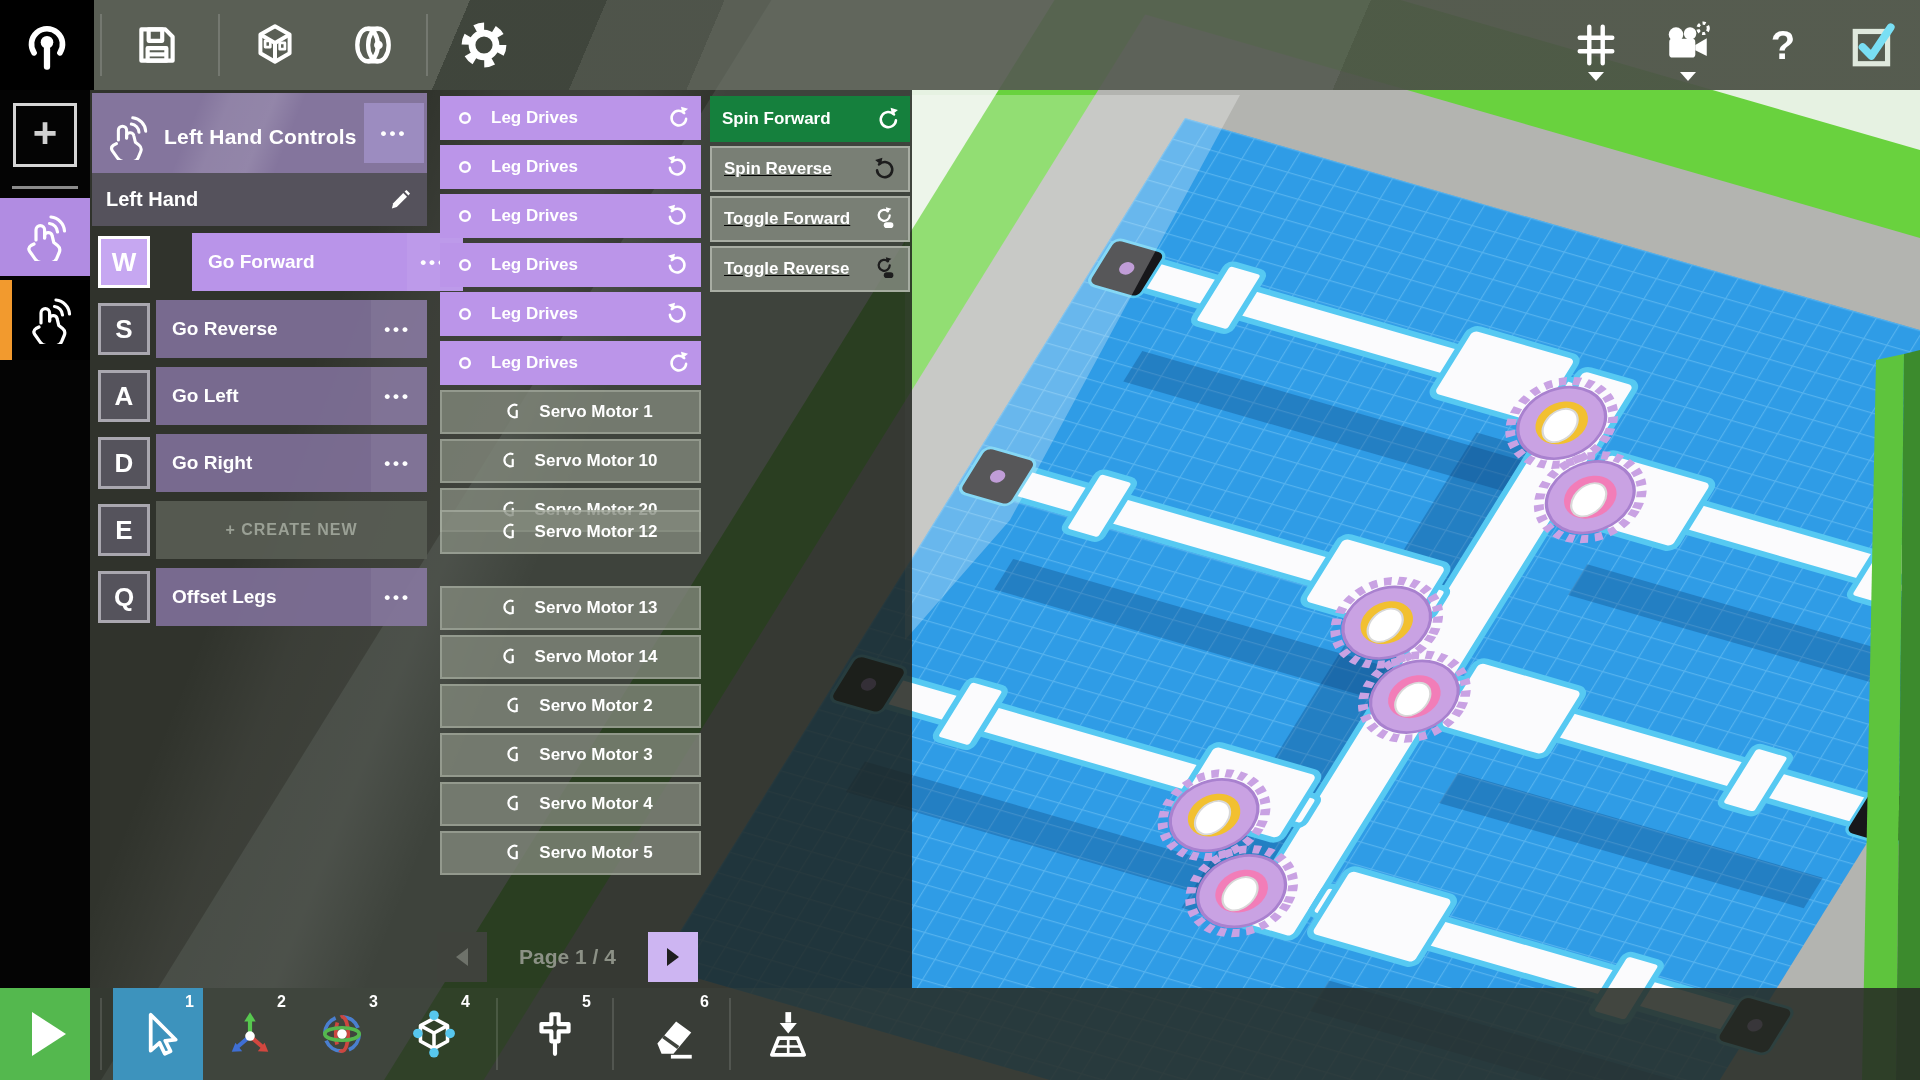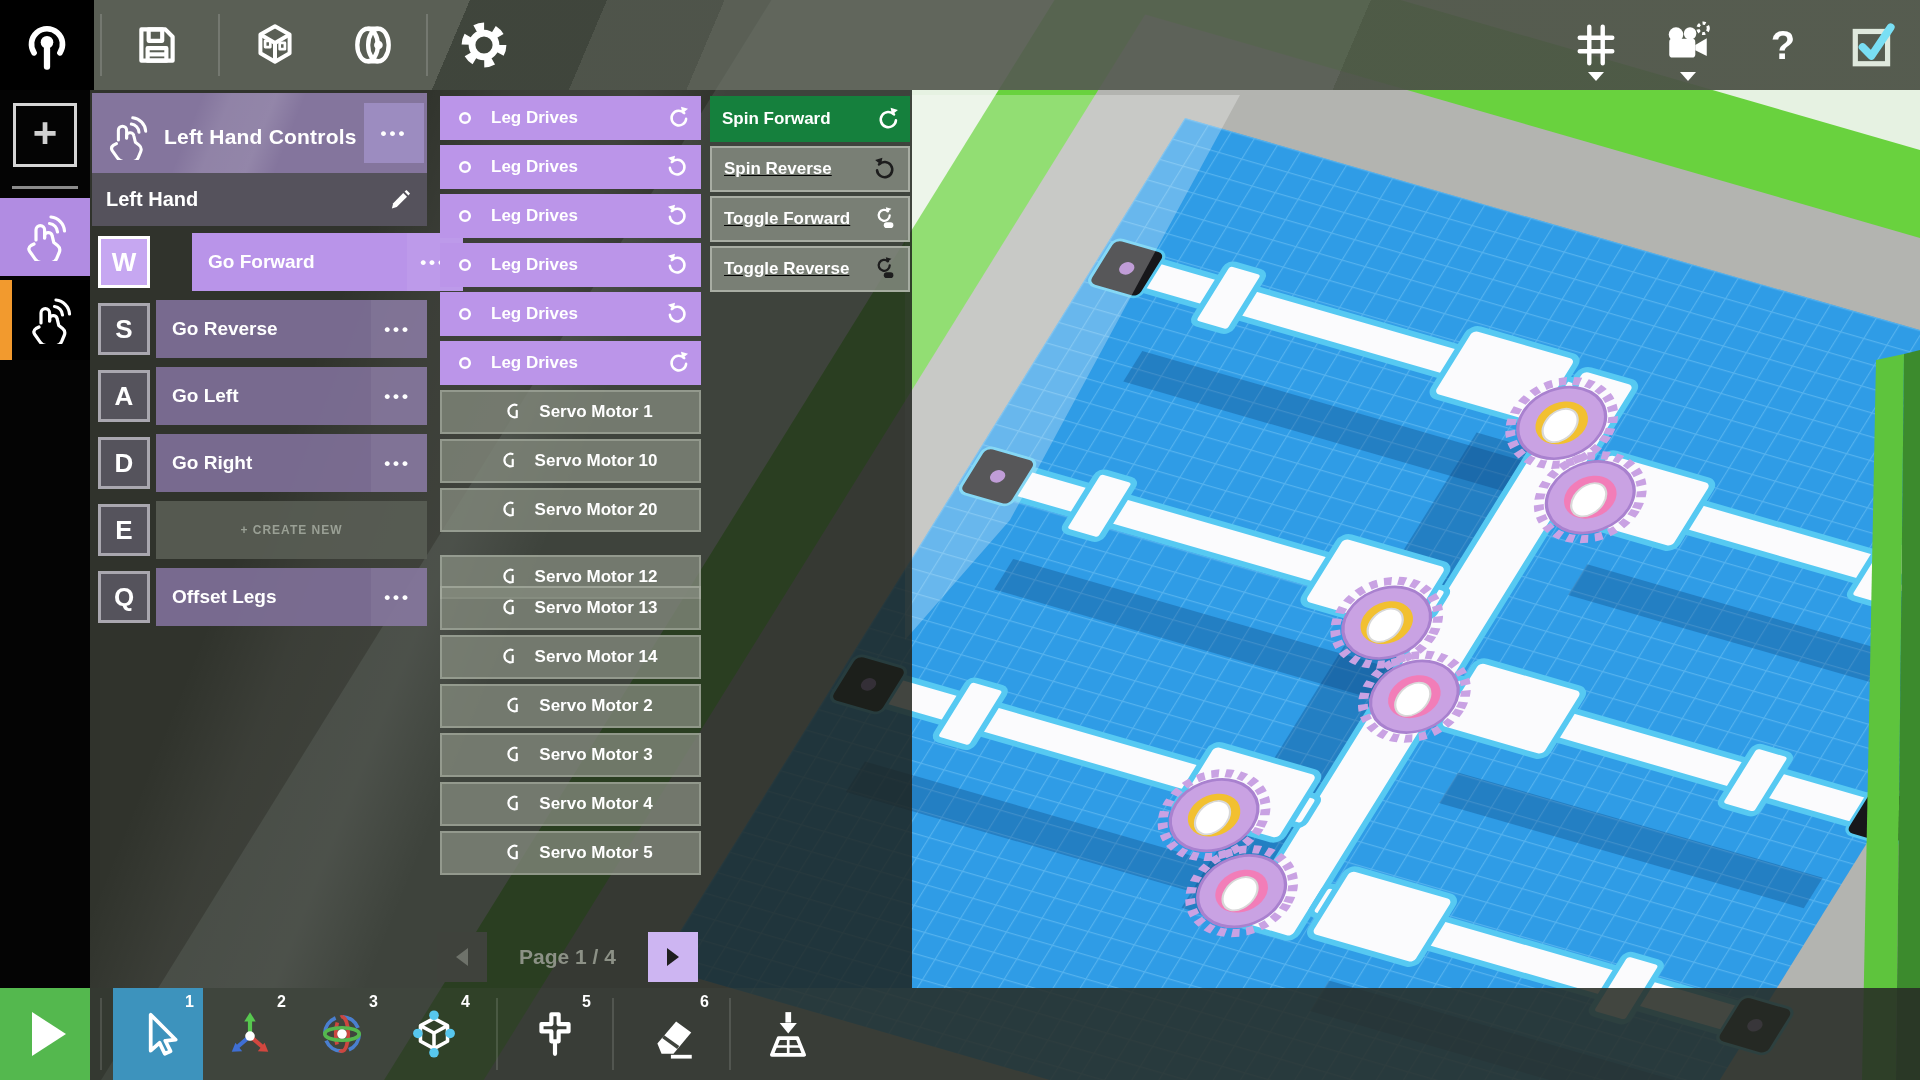--- a/index.html
+++ b/index.html
@@ -67,21 +67,21 @@
     justify-content:center;cursor:pointer;}
   .kbar{position:absolute;left:64px;top:0;width:271px;height:58px;background:rgba(124,110,149,0.95);
     display:flex;align-items:center;}
   .kbar::after{content:"";position:absolute;right:0;top:0;width:56px;height:100%;
     background:rgba(255,255,255,0.06);}
   .kbar .lbl{color:#fff;font-size:19px;margin-left:16px;}
   .kbar .dots{position:absolute;right:16px;}
   .krow.active .kbox{background:#c6a7f1;border-color:#fff;}
   .krow.active .kbar{background:#b994e9;margin-left:36px;}
   .krow.empty .kbar{background:rgba(90,95,85,0.88);justify-content:center;}
-  .krow.empty .lbl{margin:0;color:#9aa095;font-size:12px;letter-spacing:1px;}
+  .krow.empty .lbl{margin:0;color:#9aa095;font-size:16px;letter-spacing:1px;}
   .krow.empty .kbar::after{display:none;}
 
   
   .o-row{position:absolute;left:440px;width:261px;height:44px;display:flex;align-items:center;
     cursor:pointer;}
   .o-row.drive{background:#bb95e9;}
   .o-row.servo{background:rgba(131,137,124,0.78);border:2px solid rgba(222,227,216,0.30);justify-content:center;}
   .o-row .ic-l{margin-left:13px;}
   .o-row .lbl{color:#fff;font-size:17px;margin-left:14px;}
   .o-row .ic-r{position:absolute;right:10px;}
@@ -596,21 +596,21 @@
         <use href="#sym-servo"></use>
       </svg>
     <span class="lbl">Servo Motor 10</span>
   </div>
   <div class="o-row servo" style="top:488px">
     <svg class="ic-l" width="24" height="24">
         <use href="#sym-servo"></use>
       </svg>
     <span class="lbl">Servo Motor 20</span>
   </div>
-  <div class="o-row servo" style="top:555px">
+  <div class="o-row servo" style="top:510px">
     <svg class="ic-l" width="24" height="24">
         <use href="#sym-servo"></use>
       </svg>
     <span class="lbl">Servo Motor 12</span>
   </div>
   <div class="o-row servo" style="top:586px">
     <svg class="ic-l" width="24" height="24">
         <use href="#sym-servo"></use>
       </svg>
     <span class="lbl">Servo Motor 13</span>

